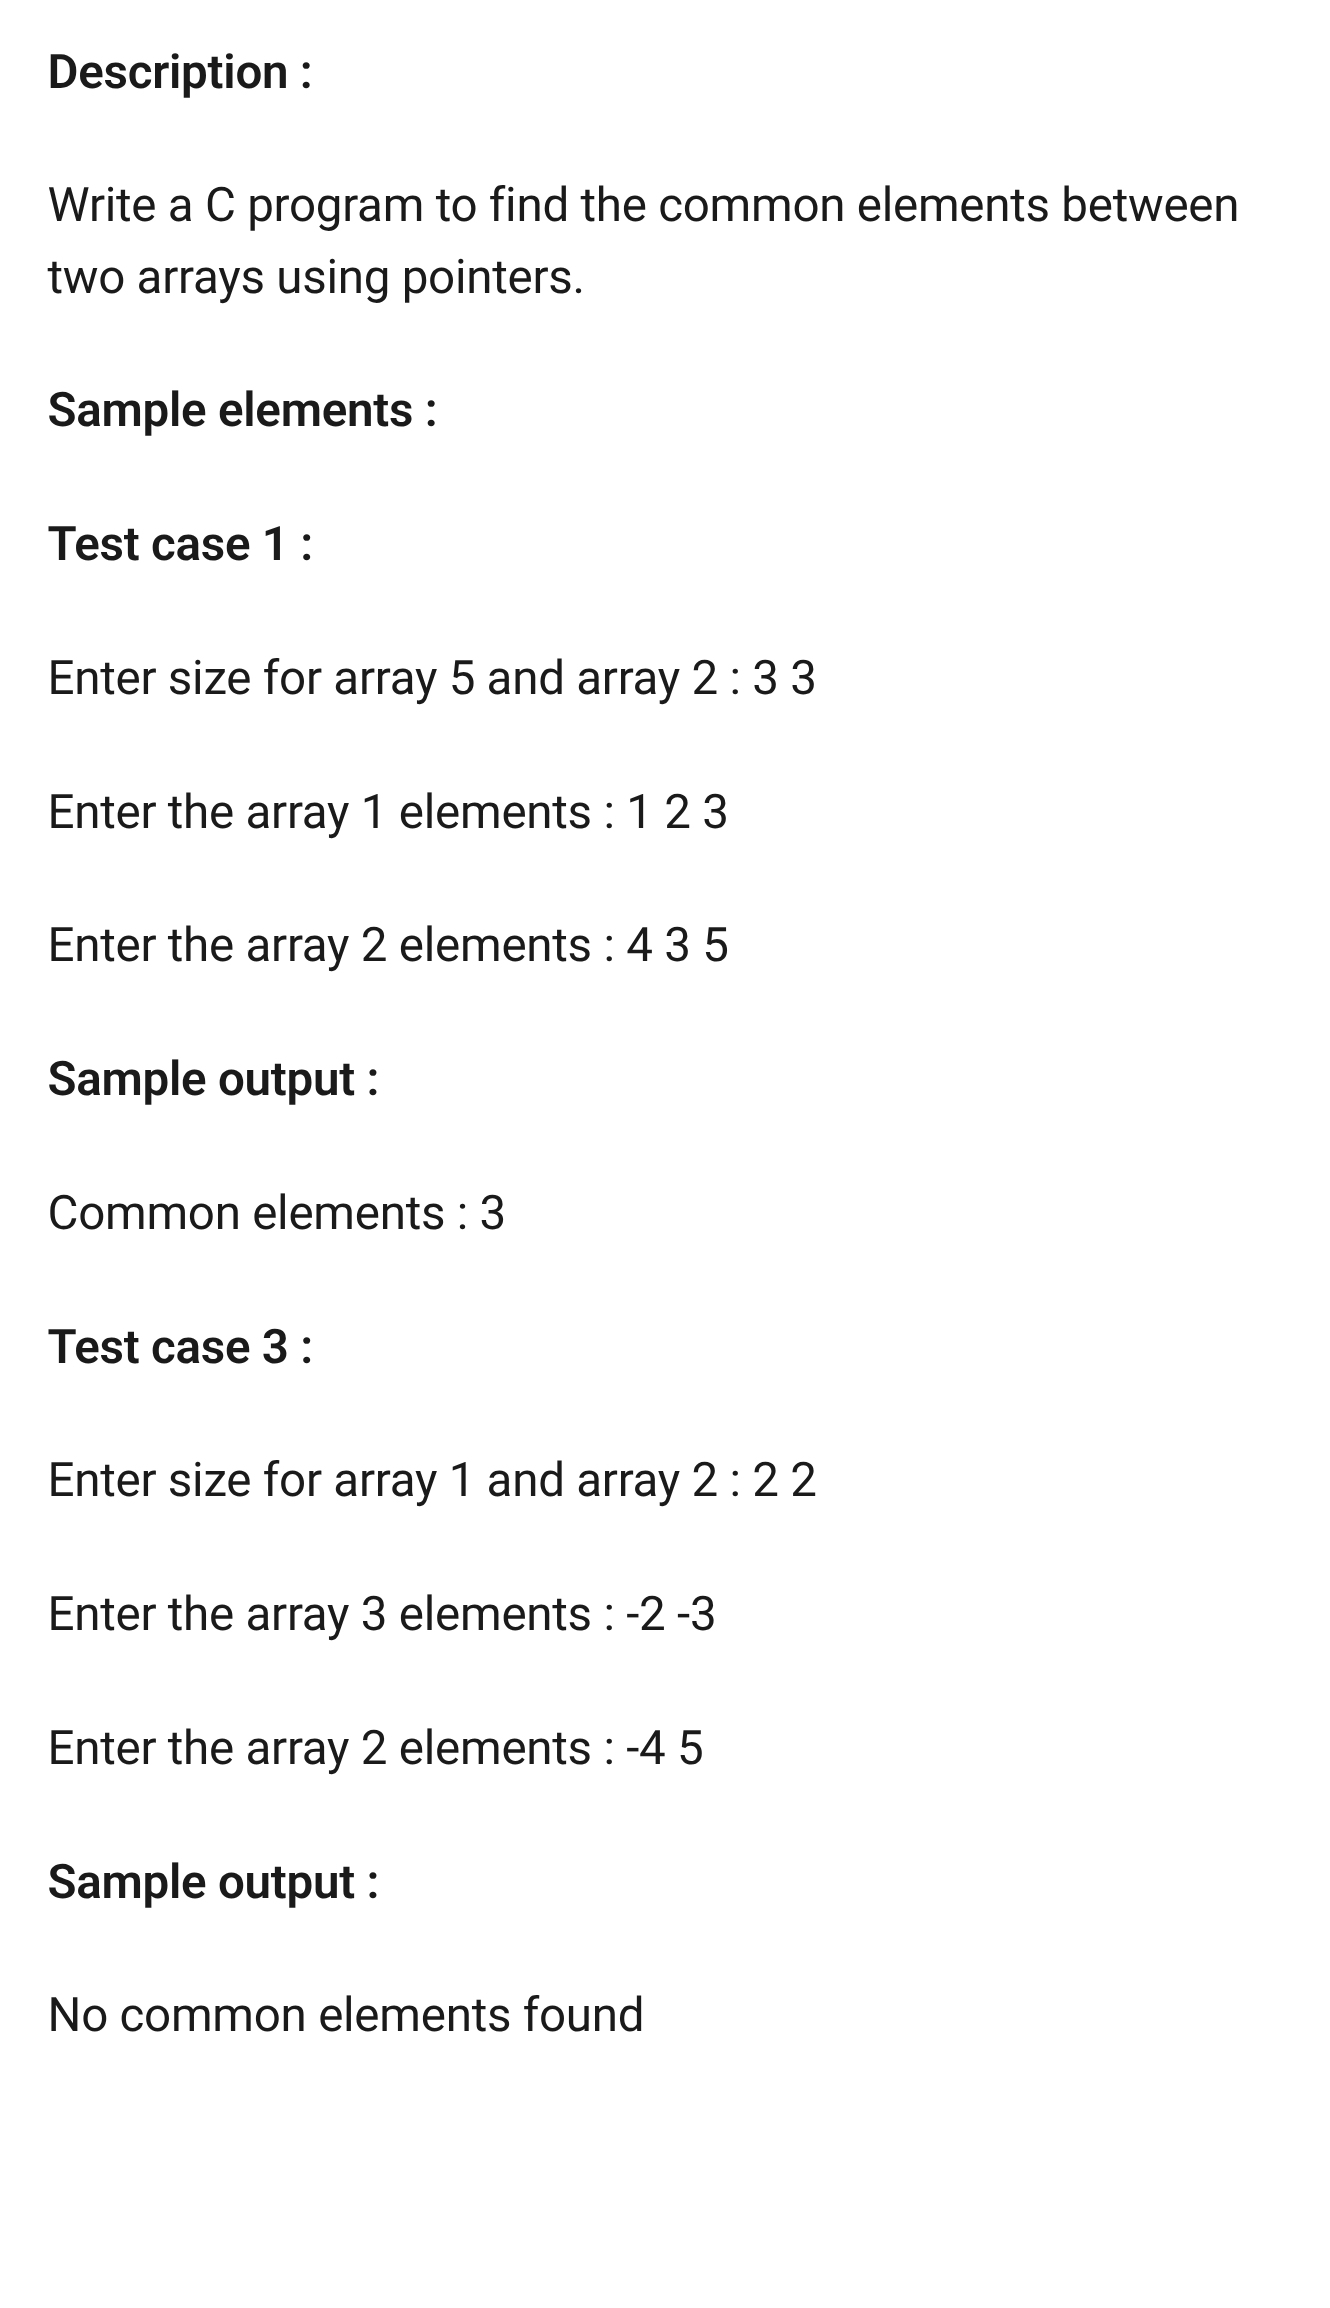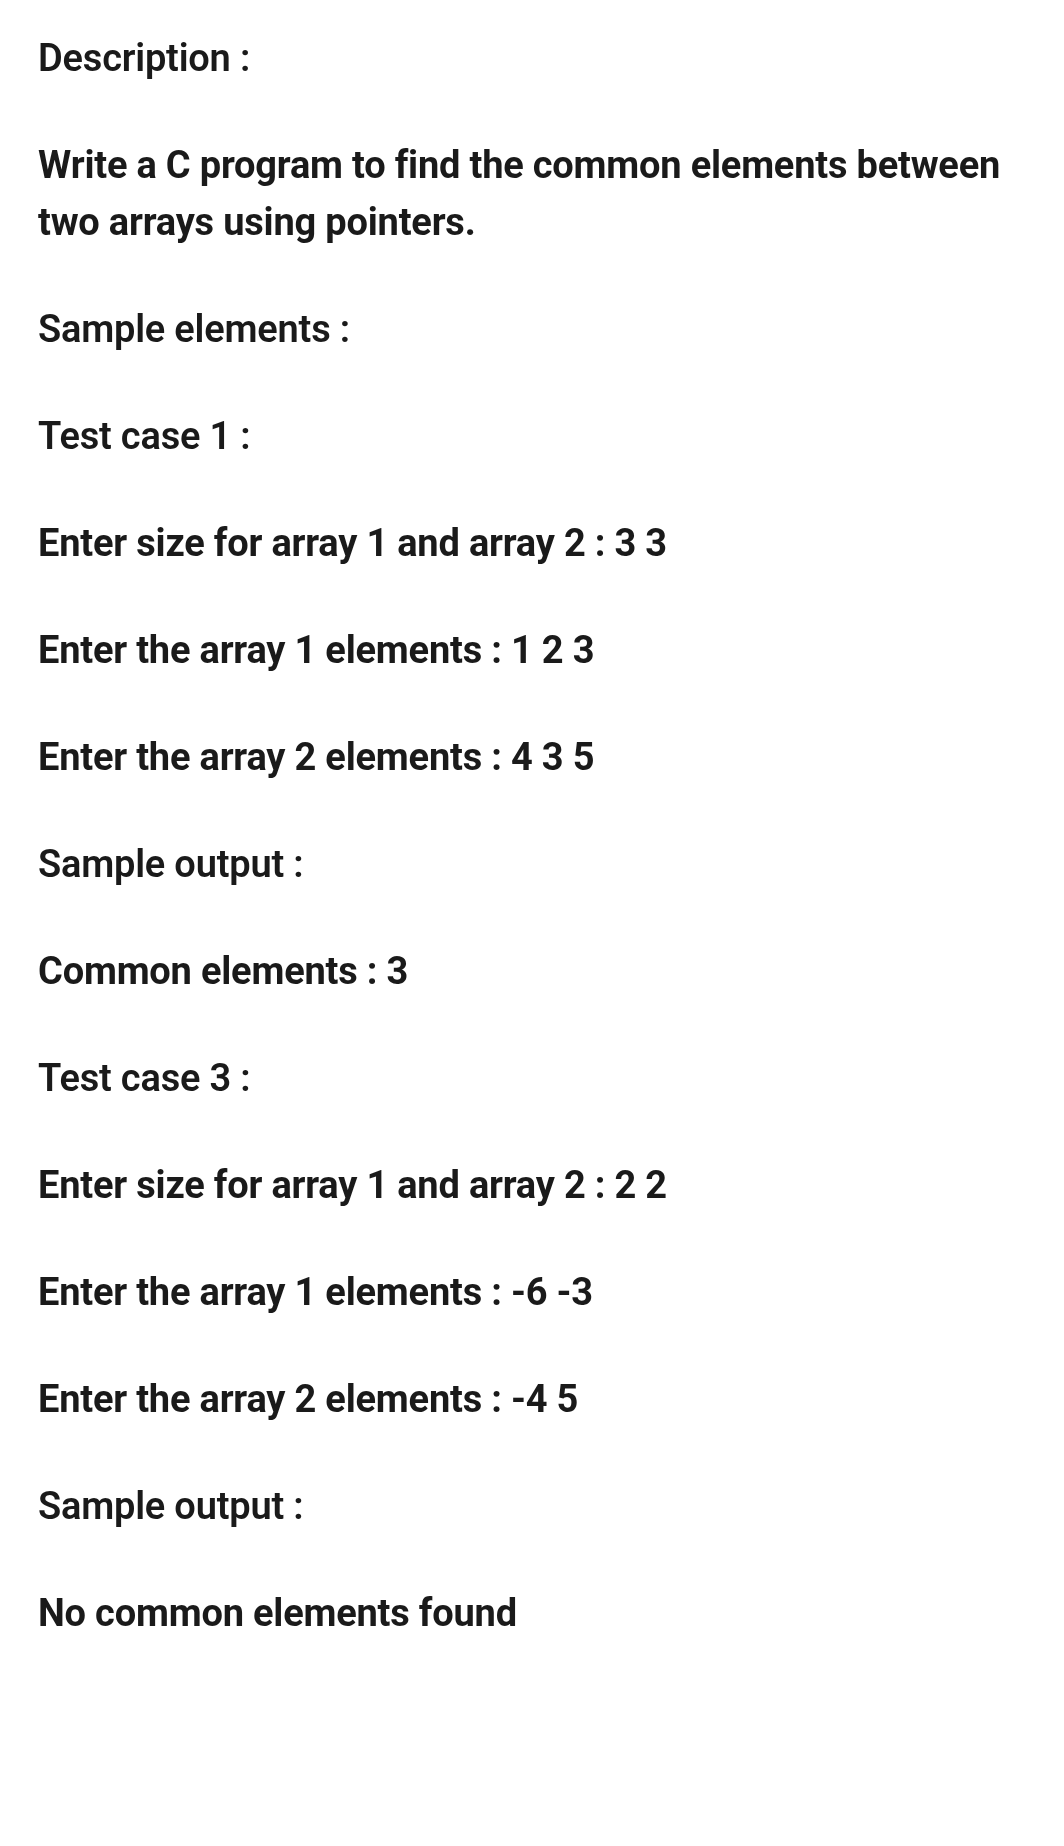--- a/index.html
+++ b/index.html
@@ -17,47 +17,47 @@
       line-height: 1.5;
       letter-spacing: -0.2px;
     }
     .block {
       margin-bottom: 50px;
     }
     .bold {
       font-weight: 600;
     }
     .regular {
-      font-weight: 700;
+      font-weight: 400;
     }
   </style>
 </head>
 <body>
 
 <div class="block bold">Description :</div>
 
 <div class="block regular">Write a C program to find the common elements between two arrays using pointers.</div>
 
 <div class="block bold">Sample elements :</div>
 
 <div class="block bold">Test case 1 :</div>
 
-<div class="block regular">Enter size for array 1 and array 2 : 3 3</div>
+<div class="block regular">Enter size for array 5 and array 2 : 3 3</div>
 
 <div class="block regular">Enter the array 1 elements : 1 2 3</div>
 
 <div class="block regular">Enter the array 2 elements : 4 3 5</div>
 
 <div class="block bold">Sample output :</div>
 
 <div class="block regular">Common elements : 3</div>
 
 <div class="block bold">Test case 3 :</div>
 
 <div class="block regular">Enter size for array 1 and array 2 : 2 2</div>
 
-<div class="block regular">Enter the array 1 elements : -6 -3</div>
+<div class="block regular">Enter the array 3 elements : -2 -3</div>
 
 <div class="block regular">Enter the array 2 elements : -4 5</div>
 
 <div class="block bold">Sample output :</div>
 
 <div class="block regular">No common elements found</div>
 
 </body></html>

